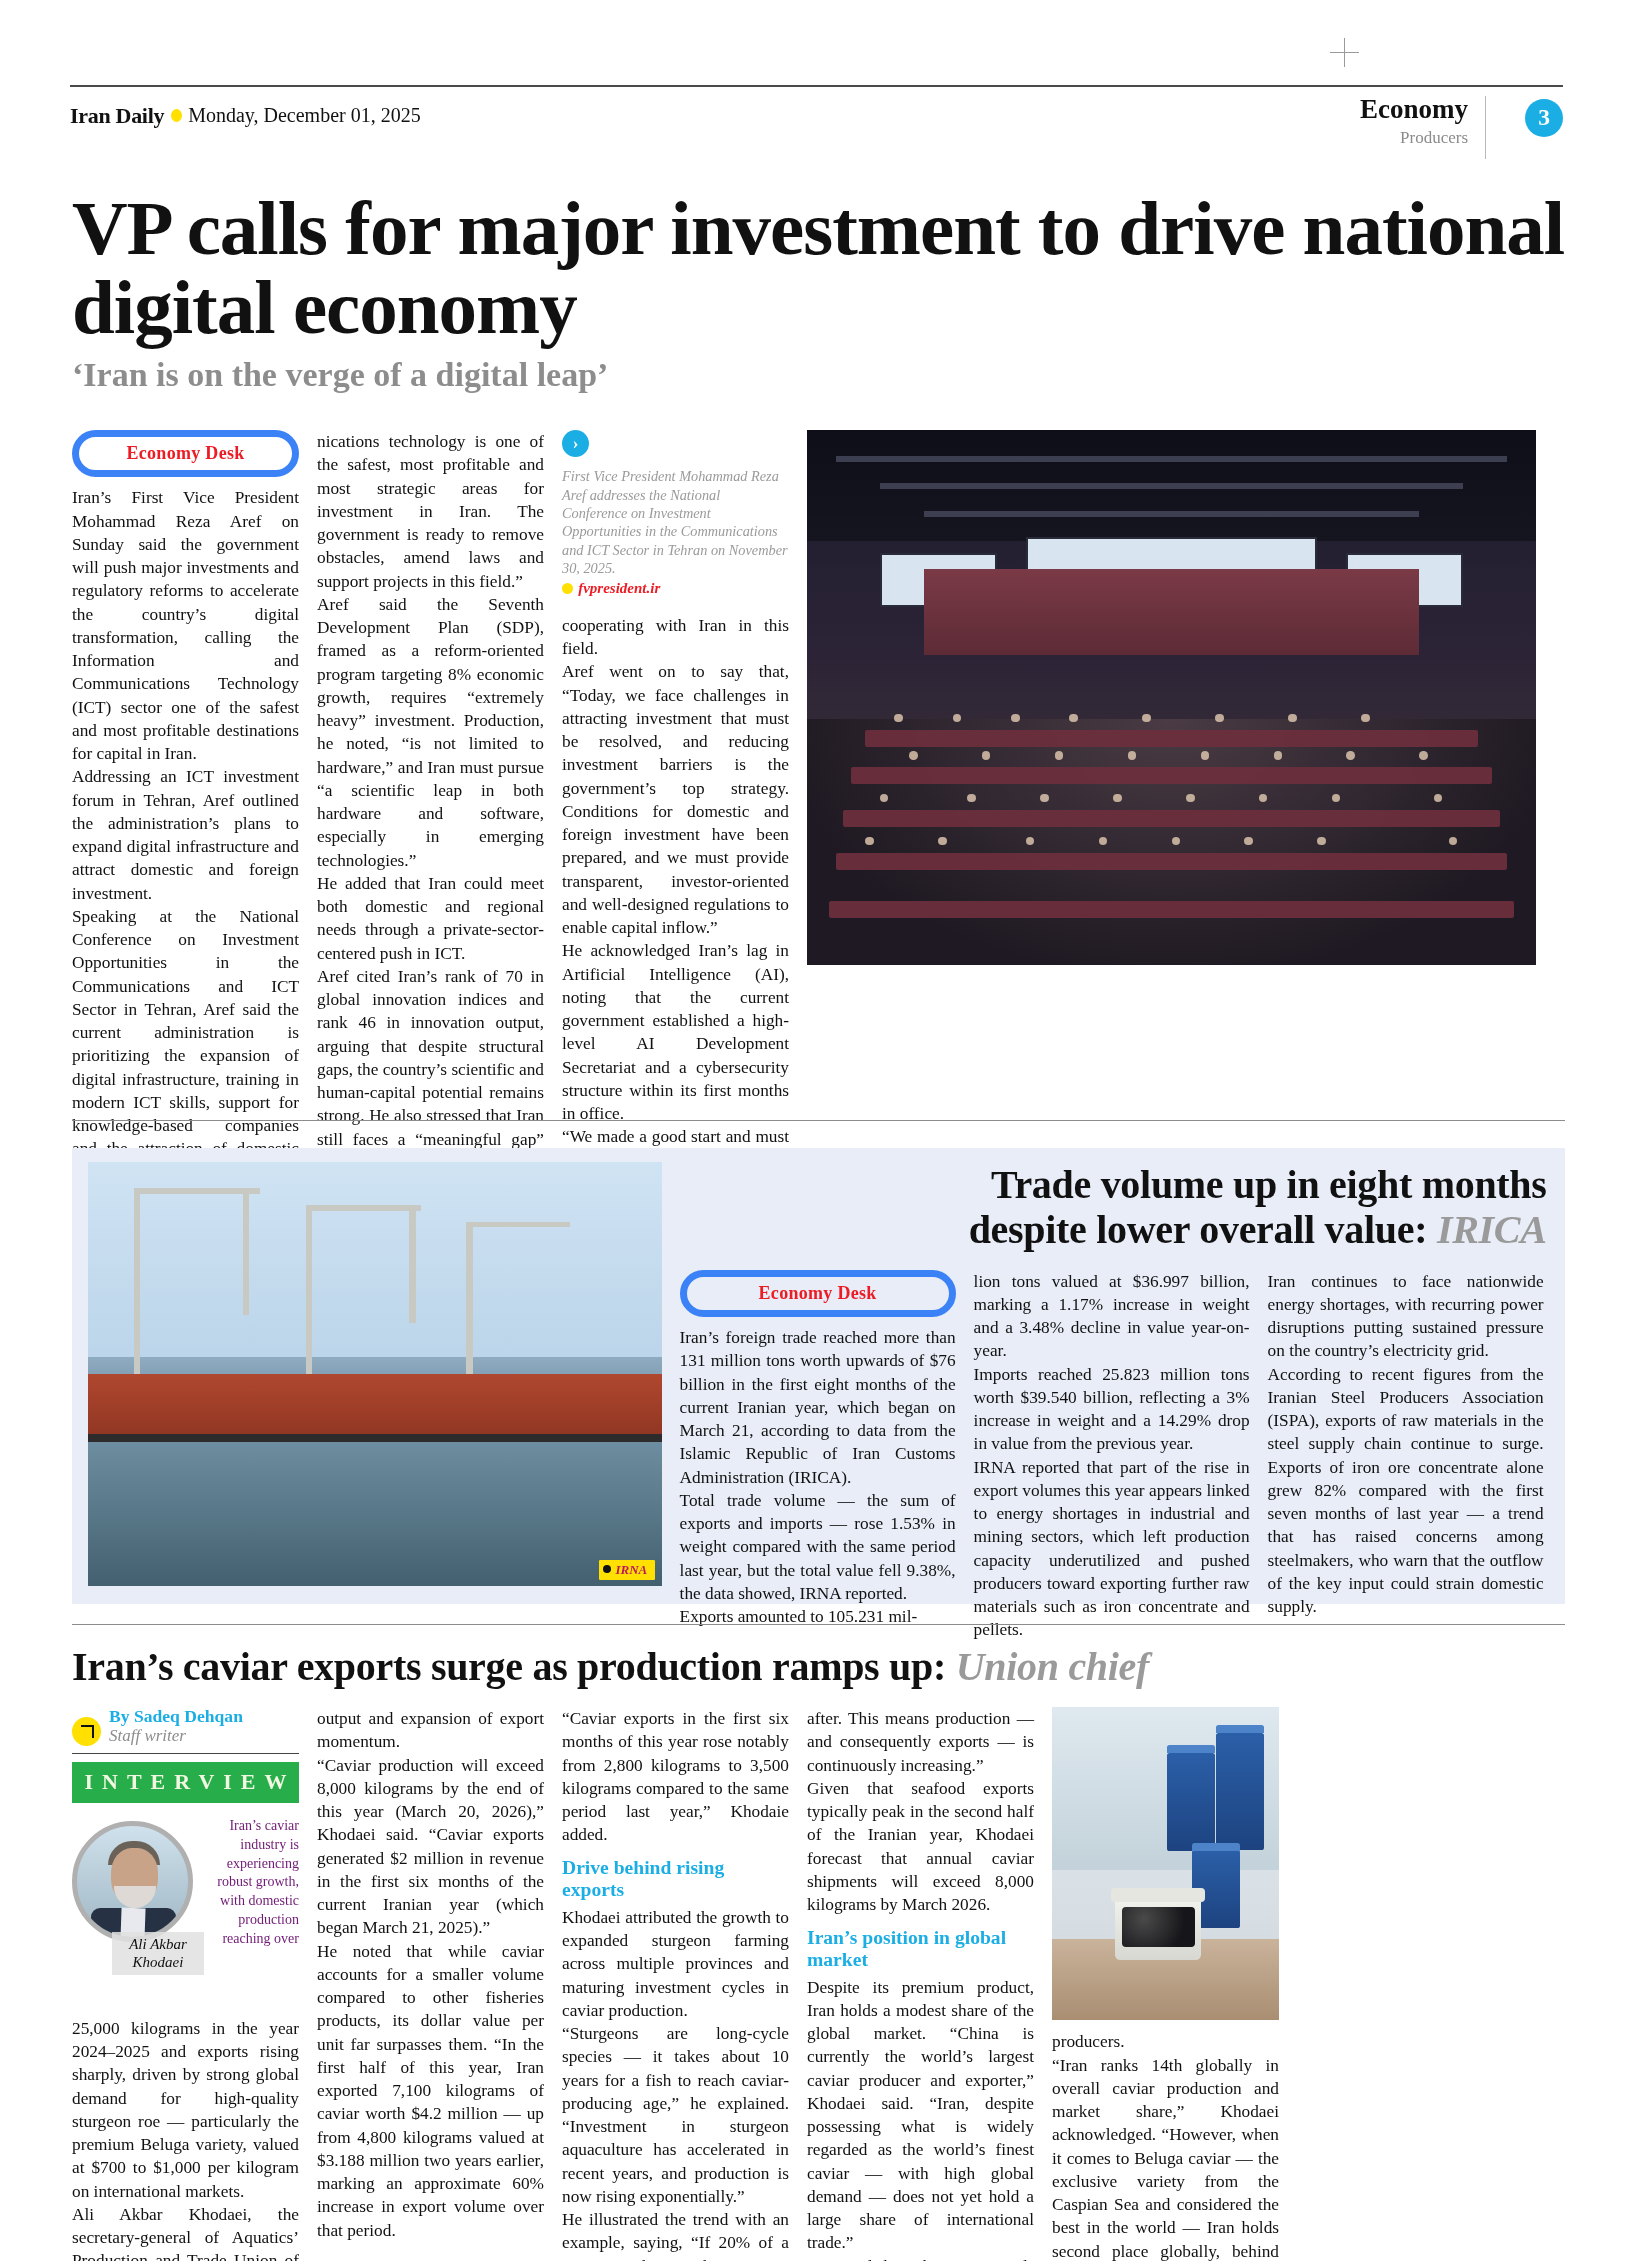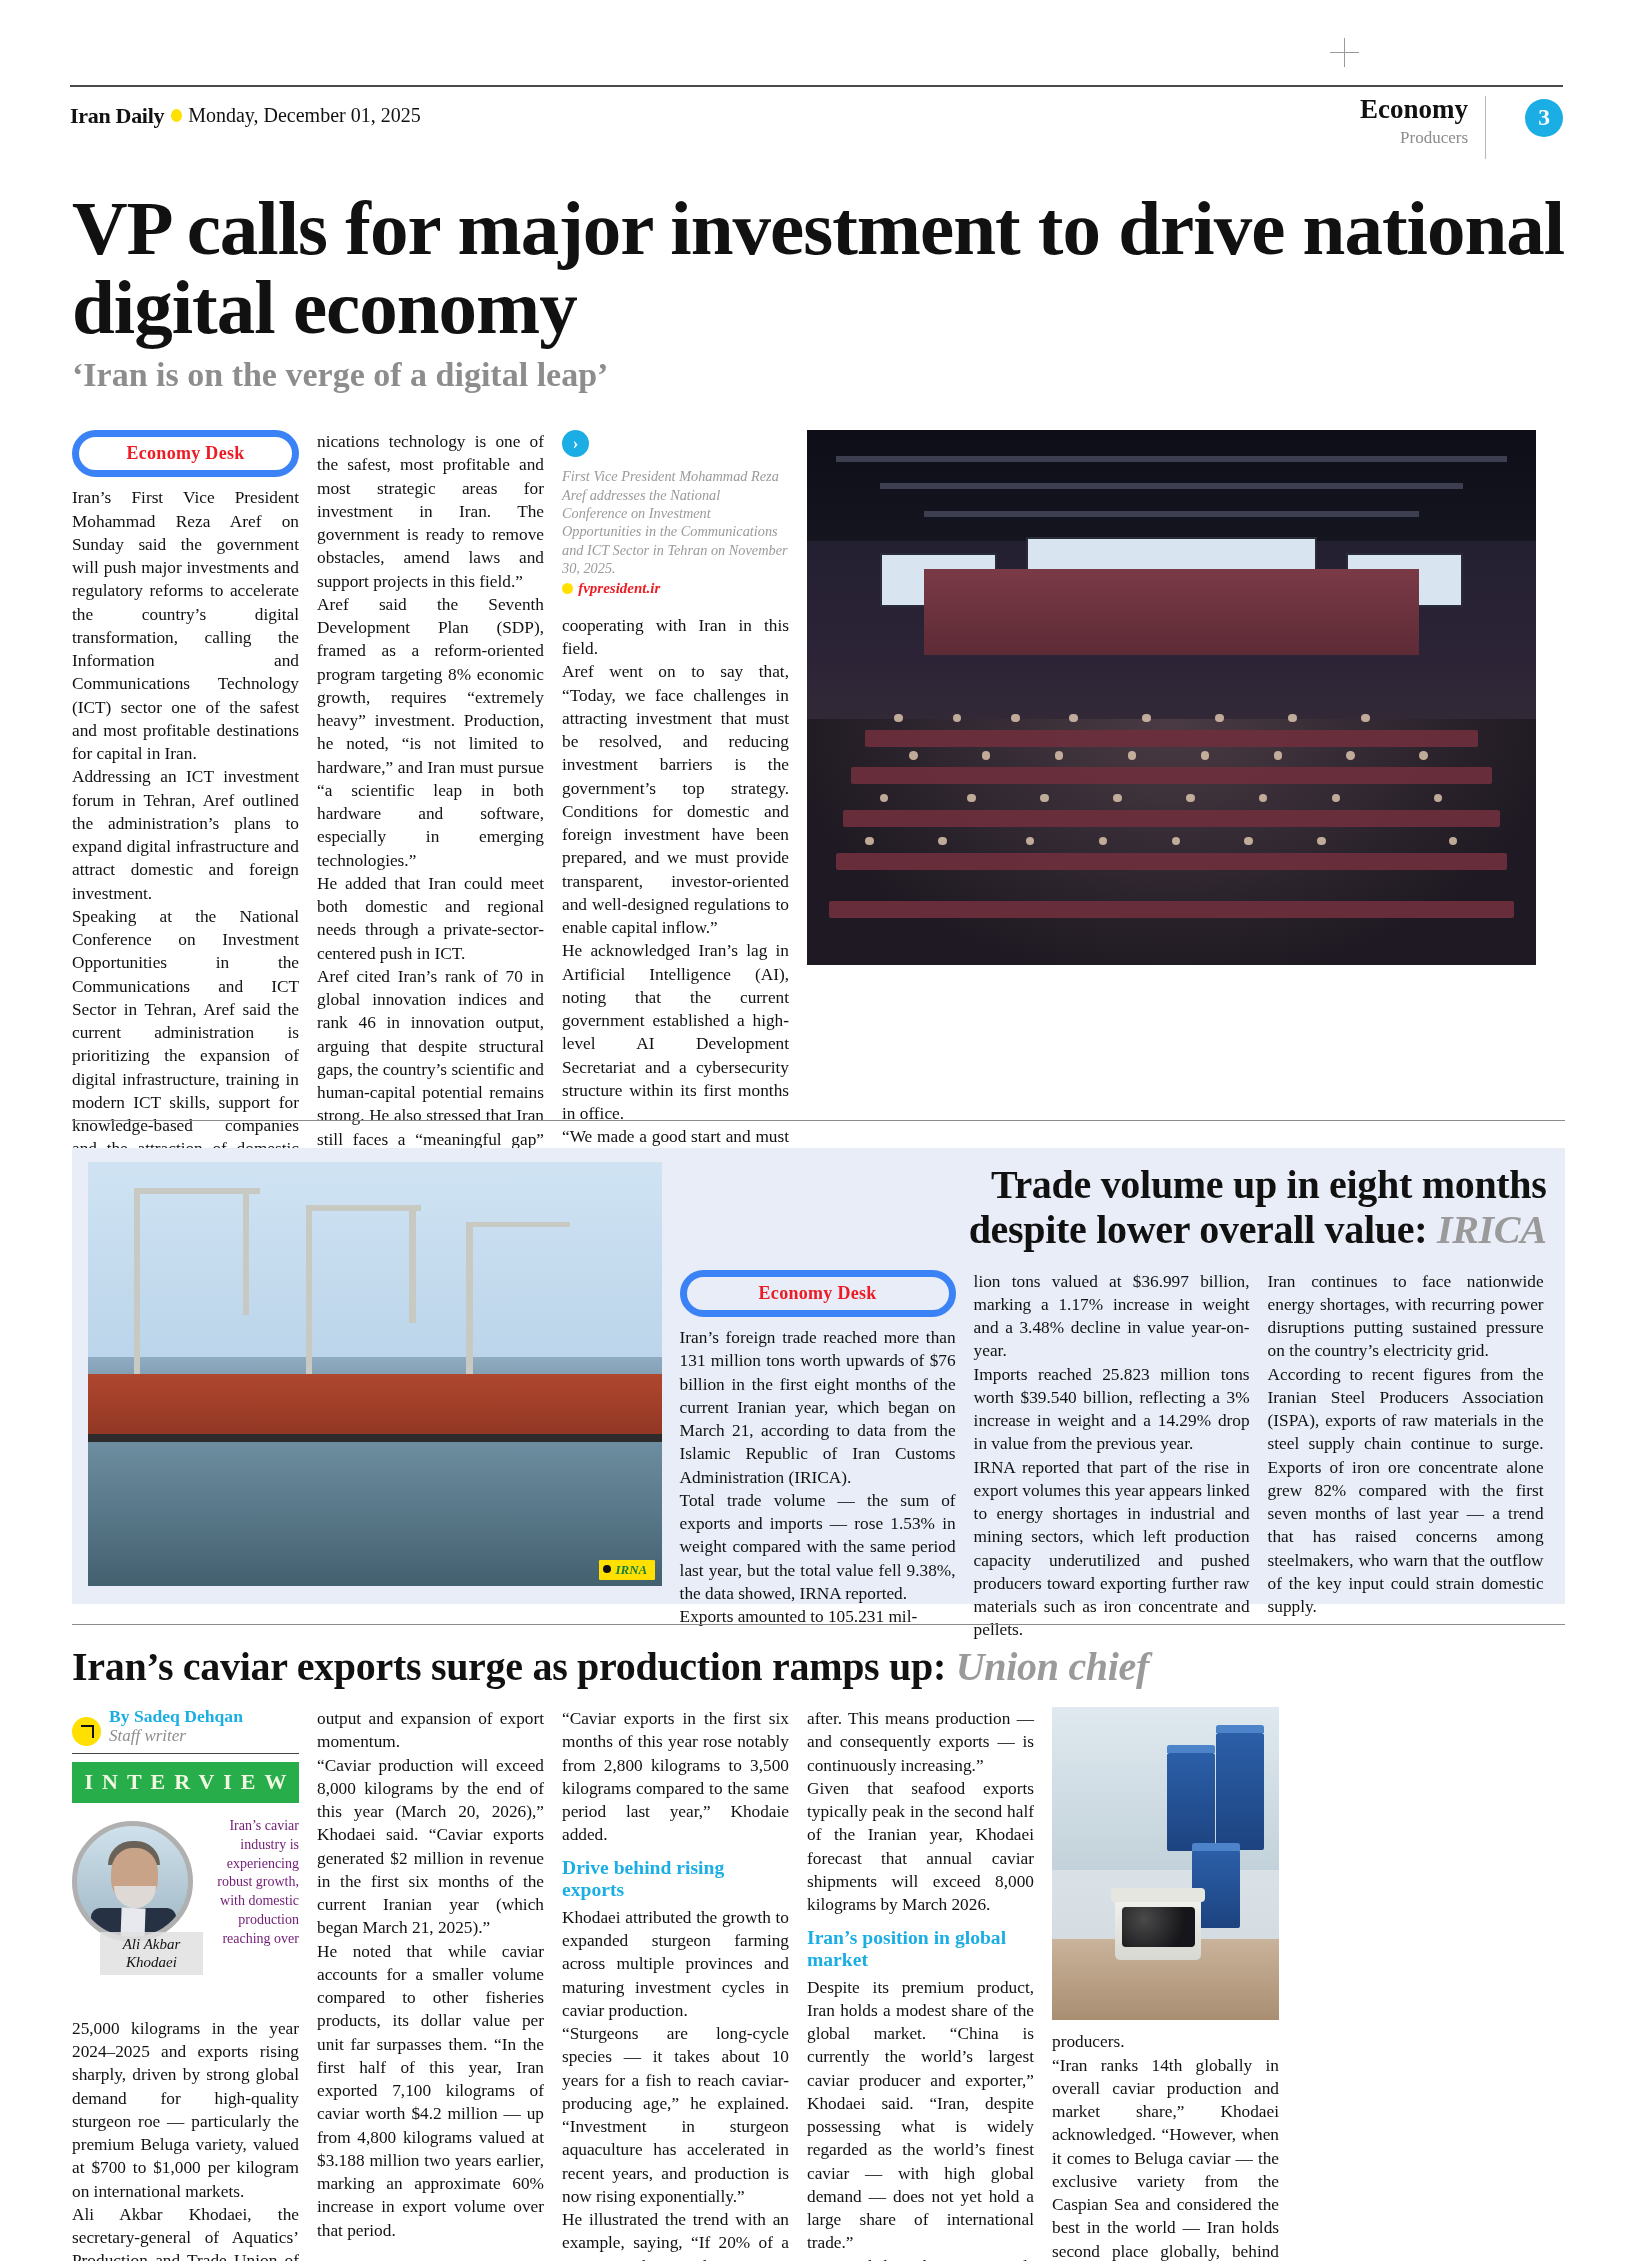--- a/index.html
+++ b/index.html
@@ -144,21 +144,21 @@
     position:absolute; left:0; bottom:34%; width:100%; height:16%;
     background:linear-gradient(#b0472f,#8d3522);
   }
   .a2-photo .hull {
     position:absolute; left:0; bottom:30%; width:100%; height:6%;
     background:#2d2b2c;
   }
   .crane { position:absolute; background:#c9c9c4; }
   .a2-credit {
     position:absolute; right:6.5px; bottom:6.5px;
-    background:#FFE000; color:#15803d; font-style:italic; font-weight:bold;
+    background:#FFE000; color:#be185d; font-style:italic; font-weight:bold;
     font-size:13px; padding:2px 7.8px 2px 17px; border-radius:1.3px;
   }
   .a2-credit .d { position:absolute; left:4.6px; top:5.2px; width:7.8px;height:7.8px;border-radius:50%;background:#111;}
 
   .a2-right { width:867px; }
   .a2-headline {
     font-weight:bold; font-size:40px; line-height:1.13; text-align:right;
     color:#111; letter-spacing:-0.3px; margin-bottom:17px;
   }
   .a2-headline .grey { color:#9a9a9a; font-style:italic; }
@@ -201,21 +201,21 @@
     position:absolute; left:0; top:3.9px; width:121px;height:121px;border-radius:50%;
     border:5.9px solid #b0b0b0; overflow:hidden;
     background:linear-gradient(#cfe1ec,#9fb7c4);
   }
   .portrait .face { position:absolute;left:34px;top:22px;width:47px;height:56px;border-radius:44%;background:#c9a387;}
   .portrait .hair { position:absolute;left:31px;top:15.6px;width:52px;height:23.5px;border-radius:26px 26px 0 0;background:#6a6158;}
   .portrait .beard { position:absolute;left:37px;top:60px;width:42px;height:22px;border-radius:0 0 22px 22px;background:#ded9d4;}
   .portrait .body { position:absolute;left:14.3px;top:82px;width:85px;height:46px;background:#263144;border-radius:9px 9px 0 0;}
   .portrait .shirt { position:absolute;left:44px;top:82px;width:23.5px;height:33px;background:#e7e9ee;transform:rotate(2deg);}
   .portrait-name {
-    position:absolute; left:28px; top:115px; width:103px;
+    position:absolute; left:40px; top:115px; width:92px;
     background:rgba(225,225,225,0.86); color:#111;
     font-style:italic; font-size:15px; line-height:1.2; text-align:center;
     padding:3.3px 2.6px;
   }
   .drop-text {
     font-size:14px; line-height:1.345; text-align:justify; color:#701a75;
   }
 
   .subhead-blue {
     color:#1BAEE4; font-weight:bold; font-size:19.6px; line-height:1.15;

